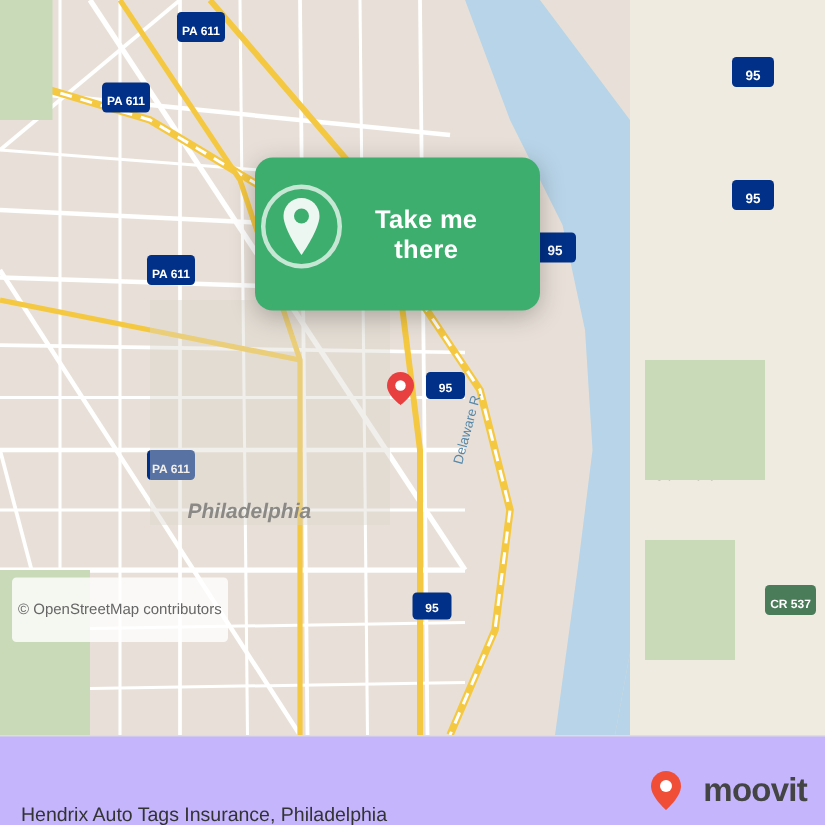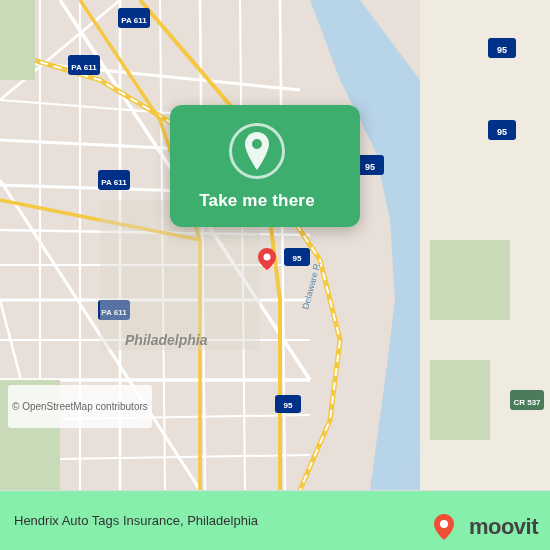--- a/index.html
+++ b/index.html
@@ -28,21 +28,21 @@
 
     
     #popup-card {
       position: absolute;
       top: 105px;
       left: 170px;
       width: 190px;
       background-color: #3dae6e;
       border-radius: 12px;
       display: flex;
-      flex-direction: column;
+      flex-direction: row;
       align-items: center;
       padding: 18px 20px 16px 4px;
       box-shadow: 0 4px 16px rgba(0,0,0,0.25);
       z-index: 10;
     }
 
     #location-icon-wrap {
       width: 56px;
       height: 56px;
       border-radius: 50%;
@@ -60,23 +60,23 @@
       font-size: 17px;
       font-weight: 600;
       cursor: pointer;
       letter-spacing: 0.2px;
     }
 
     
     #bottom-bar {
       width: 550px;
       height: 60px;
-      background-color: #86efac;
-      display: flex;
-      align-items: center;
+      background-color: #c4b5fd;
+      display: flex;
+      align-items: flex-end;
       padding: 0 14px;
       border-top: 1px solid #ddd;
     }
 
     #moovit-logo {
       position: absolute;
       right: 12px;
       bottom: 10px;
       display: flex;
       align-items: center;

